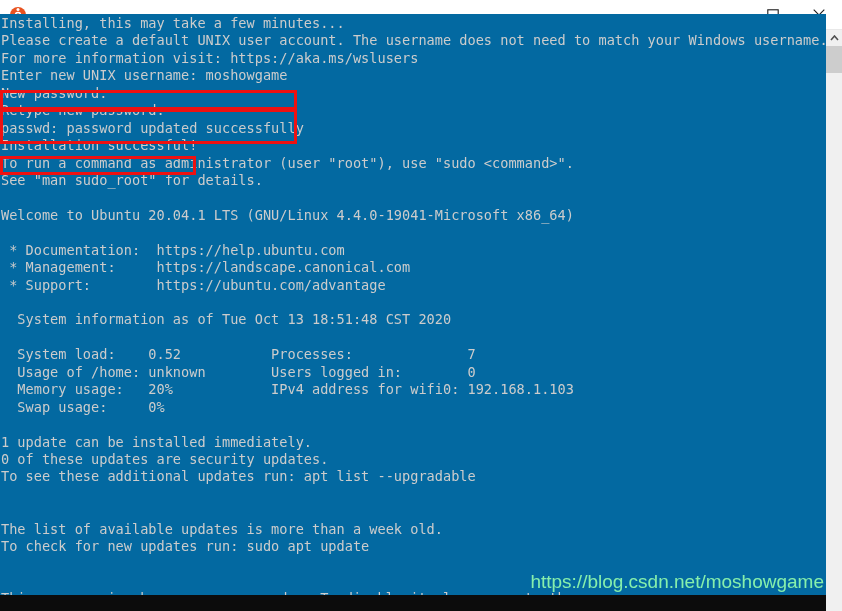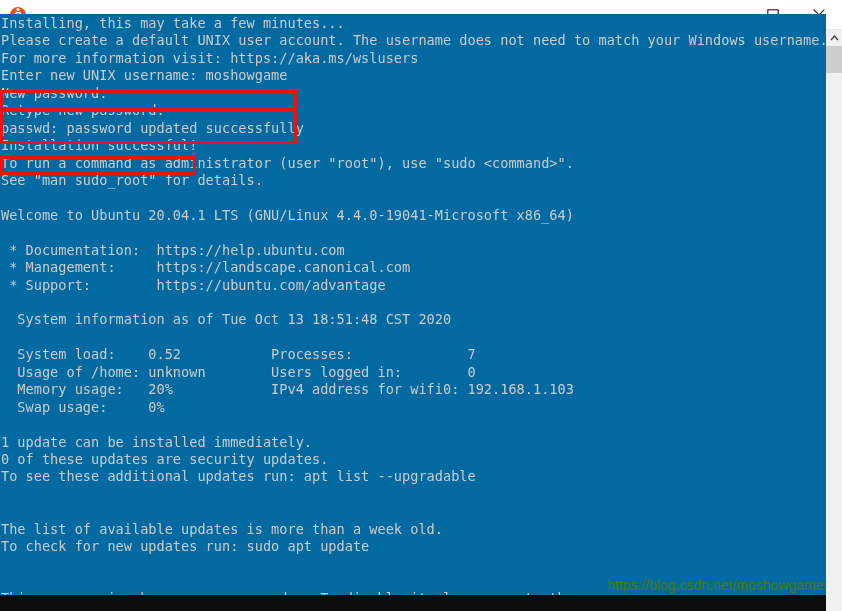--- a/index.html
+++ b/index.html
@@ -89,22 +89,22 @@
     box-sizing: border-box;
     pointer-events: none;
   }
 
   
   #watermark {
     position: absolute;
     right: 18px;
     bottom: 18px;
     font-family: "Liberation Sans", sans-serif;
-    font-size: 14px;
-    color: #4d7c0f;
+    font-size: 19px;
+    color: #86efac;
     white-space: nowrap;
   }
 
   
   #scrollbar {
     position: absolute;
     right: 0; top: 30px;
     width: 16px;
     height: 581px;
     background: #f0f0f0;

